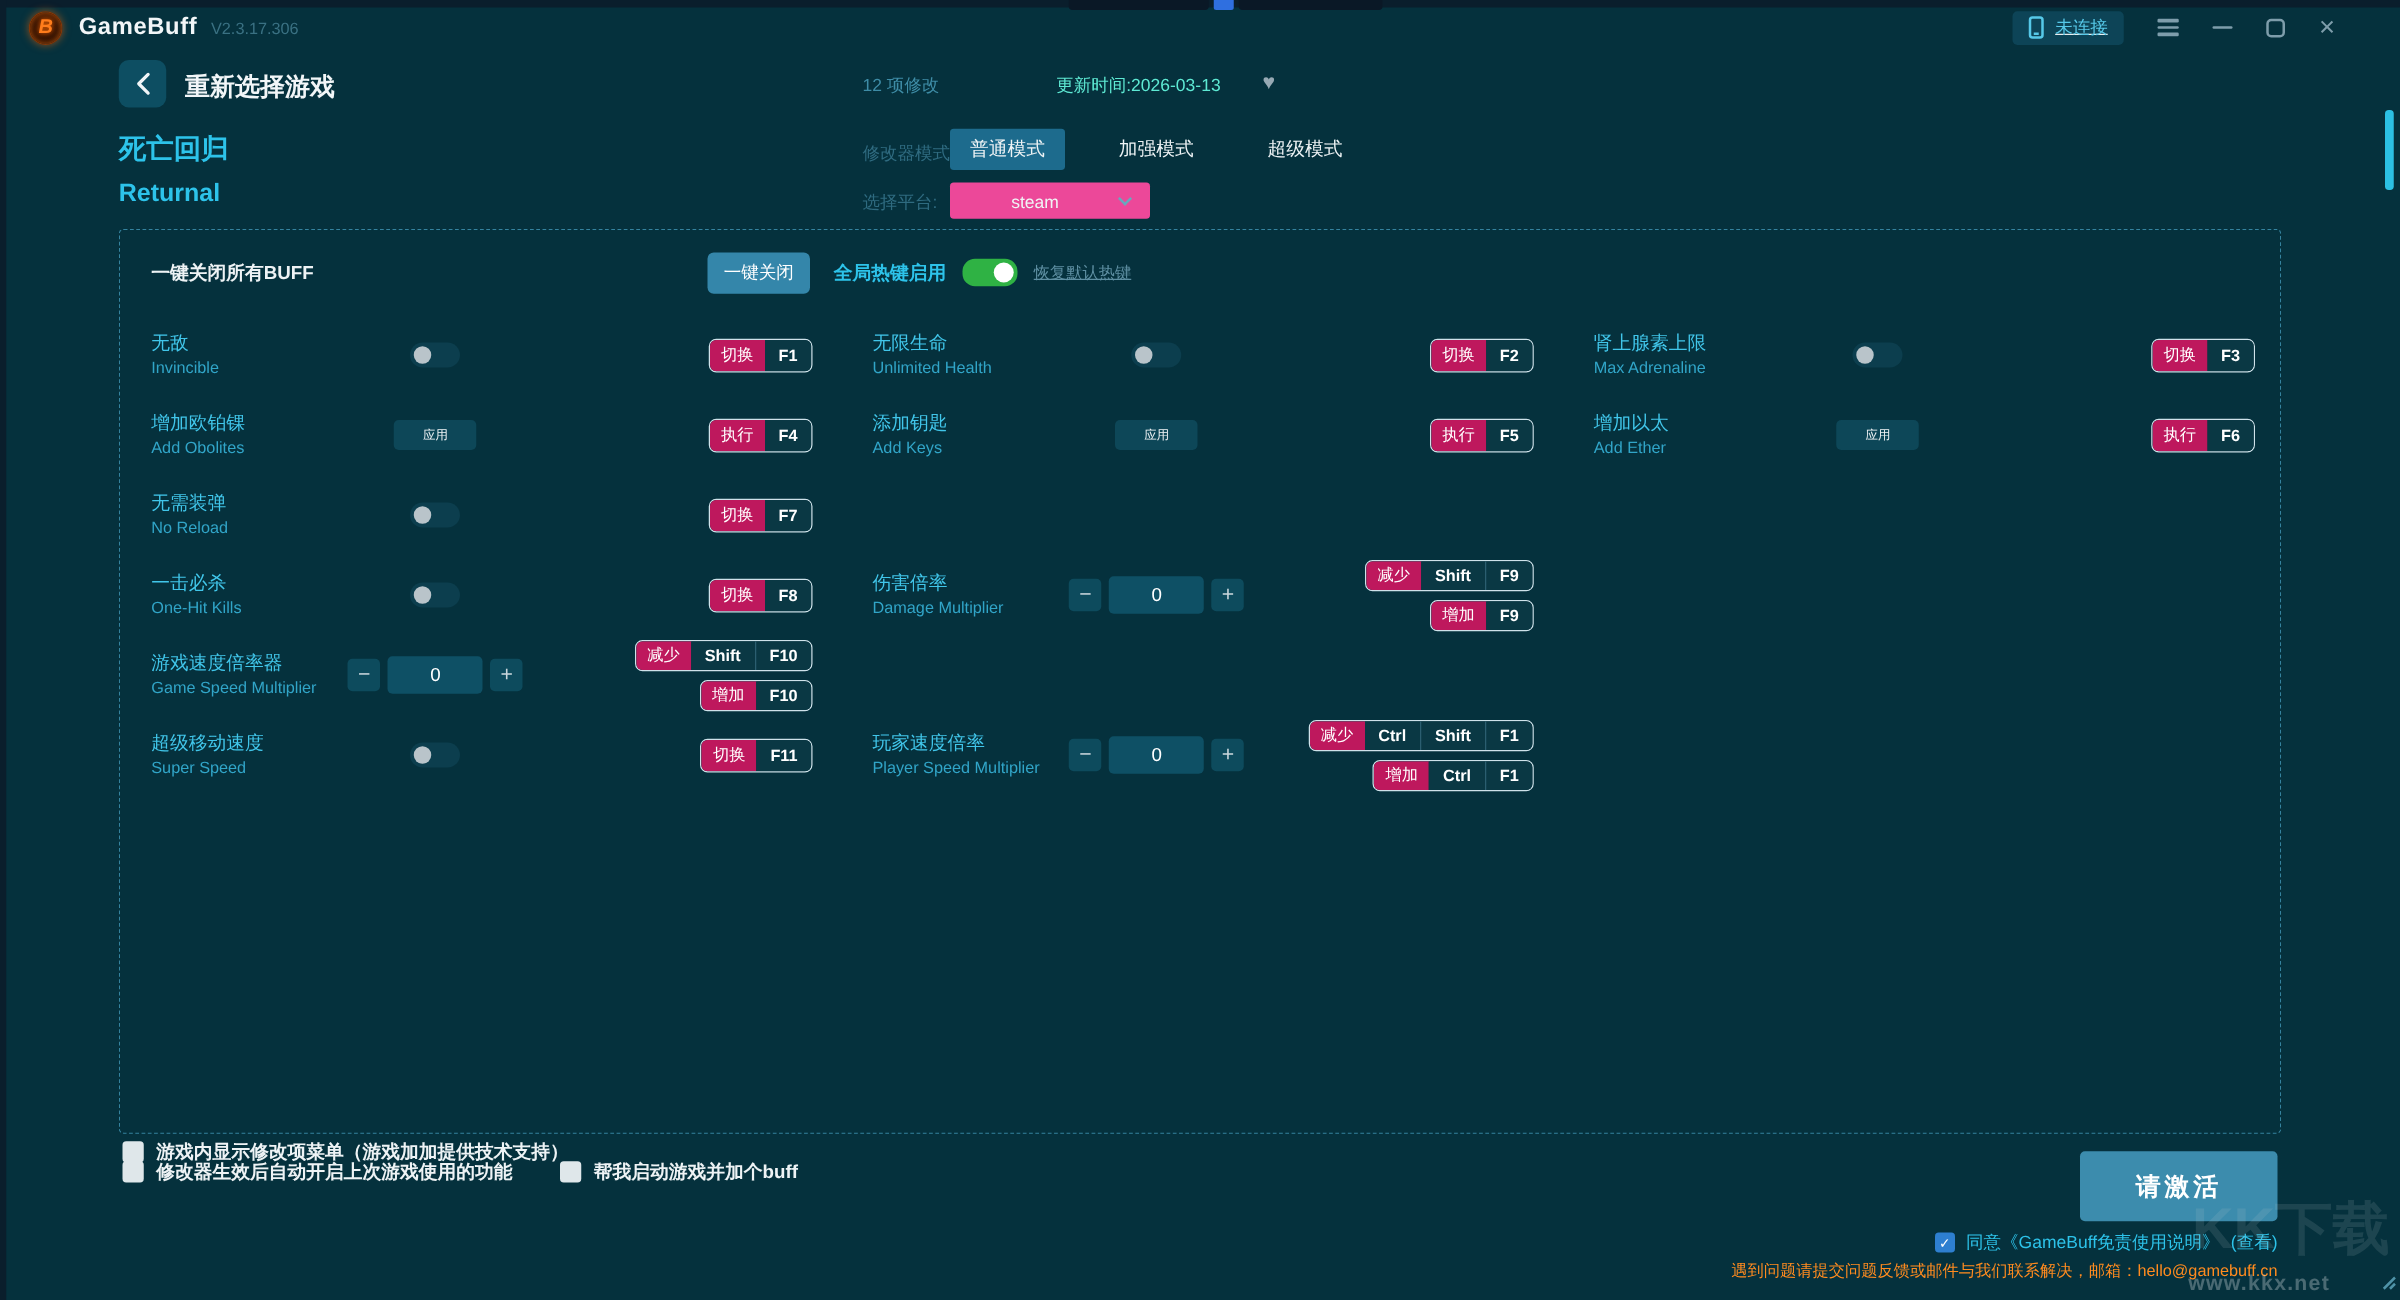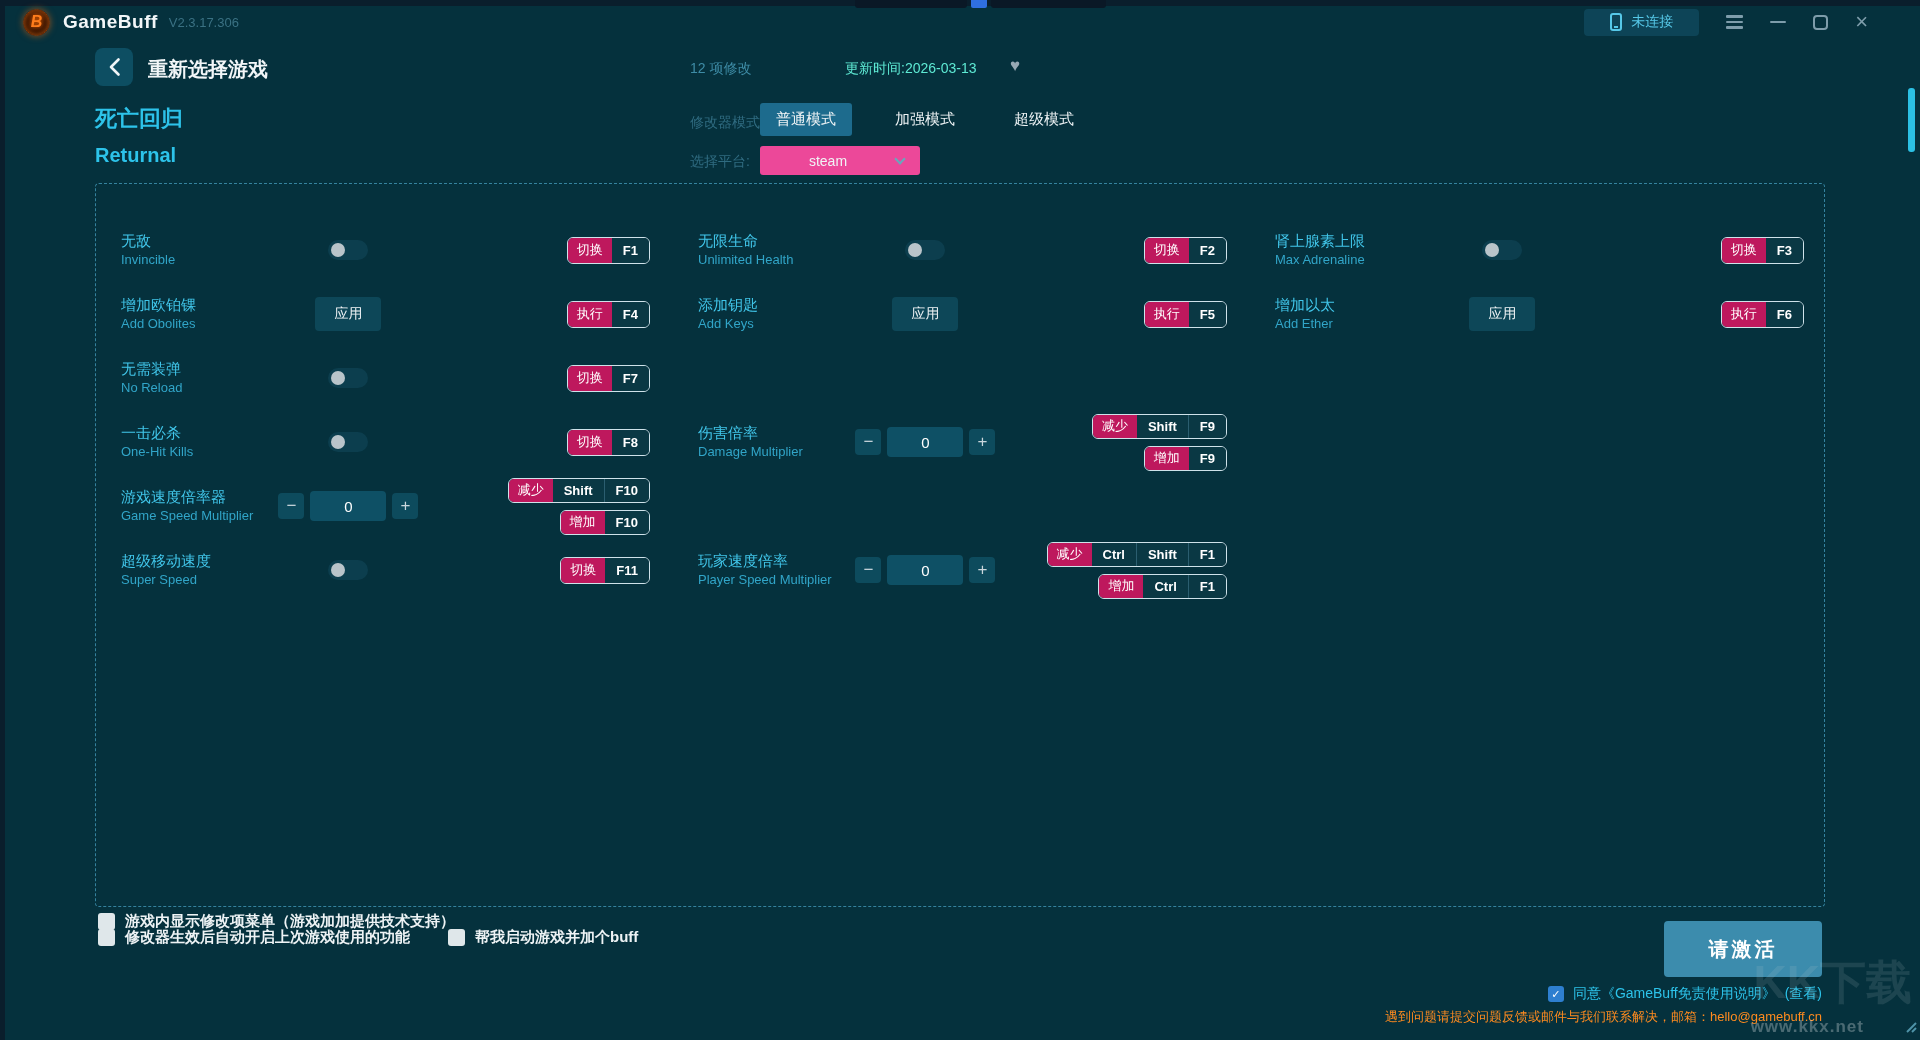--- a/index.html
+++ b/index.html
@@ -15,21 +15,21 @@
   .frame-left { position:absolute; top:0; left:0; bottom:0; width:5px; background:#0a1e2c; z-index:40; }
   .decor-bar { position:absolute; top:0; height:8px; background:#0a1826; z-index:41; border-radius:0 0 3px 3px; }
   .decor-blue { position:absolute; top:0; height:8px; background:#2f6fe0; z-index:42; border-radius:0 0 2px 2px; }
 
   
   .titlebar { position:absolute; top:6px; left:5px; right:0; height:32px; display:flex; align-items:center; padding:0 52px 0 18px; z-index:50; }
   .logo { width:27px; height:27px; border-radius:50%; background:radial-gradient(circle at 50% 45%, #3a1504 35%, #190700 75%); border:1px solid #813708; box-shadow:0 0 7px rgba(255,110,10,.55), inset 0 0 6px rgba(255,120,20,.7); display:flex; align-items:center; justify-content:center; color:#ff7d1c; font-weight:bold; font-style:italic; font-size:16px; text-shadow:0 0 4px #ff6a00; }
   .app-title { margin-left:13px; font-size:19px; font-weight:bold; color:#f2f6f8; letter-spacing:.5px; }
   .app-version { margin-left:11px; font-size:13px; color:#3a7183; }
   .tb-spacer { flex:1; }
-  .status-btn { height:27px; background:#0d4457; border-radius:4px; display:flex; align-items:center; gap:9px; padding:0 26px; cursor:pointer; }
+  .status-btn { height:27px; background:#0d4457; border-radius:4px; display:flex; align-items:center; gap:9px; padding:0 13px; cursor:pointer;text-decoration:underline; }
   .phone { width:12px; height:18px; border:2px solid #56c8e8; border-radius:3px; position:relative; background:#0d4457; }
   .phone::after { content:""; position:absolute; bottom:1px; left:2px; right:2px; height:2px; background:#56c8e8; }
   .status-btn span { color:#56c8e8; font-size:14px; }
   .win-ic { margin-left:27px; color:#7e9dab; cursor:pointer; display:flex; align-items:center; justify-content:center; }
   .ham { display:flex; flex-direction:column; gap:3px; }
   .ham i { display:block; width:17px; height:2.5px; background:#7e9dab; border-radius:1px; }
   .minbar { width:16px; height:2.5px; background:#7e9dab; border-radius:1px; }
   .maxbox { width:15px; height:15px; border:2px solid #7e9dab; border-radius:4px; }
   .closex { font-size:22px; line-height:18px; }
 
@@ -74,21 +74,21 @@
   .c-label .en { font-size:13px; color:#31a5c8; line-height:18px; }
   .c-ctrl { width:22%; display:flex; justify-content:center; align-items:center; }
   .c-keys { flex:1; display:flex; flex-direction:column; align-items:flex-end; justify-content:center; gap:7px; }
 
   .hk { display:inline-flex; height:27px; border:1px solid #cfe2ea; border-radius:6px; overflow:hidden; align-items:stretch; cursor:pointer; }
   .hk.sm { height:25px; }
   .hk-a { background:#be185d; color:#fff; font-size:13px; display:flex; align-items:center; padding:0 9px; white-space:nowrap; }
   .hk-k { background:#0a3844; color:#fff; font-size:13px; font-weight:bold; display:flex; align-items:center; padding:0 11px; white-space:nowrap; }
   .hk-k + .hk-k { border-left:1px solid #2b5e70; }
 
-  .apply { min-width:66px; height:34px; background:#0d4758; border:none; border-radius:4px; color:#f0f4f6; font-size:14px; cursor:pointer; }
+  .apply { min-width:66px; height:24px; background:#0d4758; border:none; border-radius:4px; color:#f0f4f6; font-size:10px; cursor:pointer; }
 
   .stepper { display:flex; gap:6px; align-items:center; }
   .step { width:26px; height:26px; background:#0d4b5d; border:none; border-radius:4px; color:#c9d6dc; font-size:17px; display:flex; align-items:center; justify-content:center; cursor:pointer; }
   .val { width:76px; height:30px; background:#0e5065; border:none; border-radius:4px; color:#fff; font-size:15px; text-align:center; }
 
   
   .cb-row { position:absolute; left:98px; display:flex; align-items:center; gap:10px; }
   .cb { width:17px; height:17px; background:#dfe7ea; border-radius:3px; cursor:pointer; flex:none; }
   .cb-label { font-size:15px; font-weight:600; color:#eef3f5; white-space:nowrap;text-align:right; }
   .cb-gap { width:18px; }
@@ -159,20 +159,29 @@
   <div class="tab">加强模式</div>
   <div class="tab">超级模式</div>
 </div>
 <div class="plat-label">选择平台:</div>
 <div class="dropdown">
   <div class="dval">steam</div>
   <div class="caret"></div>
 </div>
 
 <div class="panel">
+  <div class="buff-row">
+    <div class="buff-label">一键关闭所有BUFF</div>
+    <button class="close-all-btn">一键关闭</button>
+    <div class="ghk-label">全局热键启用</div>
+    <div class="tgl big on">
+        <div class="knob"></div>
+      </div>
+    <div class="restore-link">恢复默认热键</div>
+  </div>
 
   <div class="cheat-grid">
 
     <div class="cell" style="grid-area:1/1">
       <div class="c-label">
         <div class="cn">无敌</div>
         <div class="en">Invincible</div>
       </div>
       <div class="c-ctrl">
           <div class="tgl">

